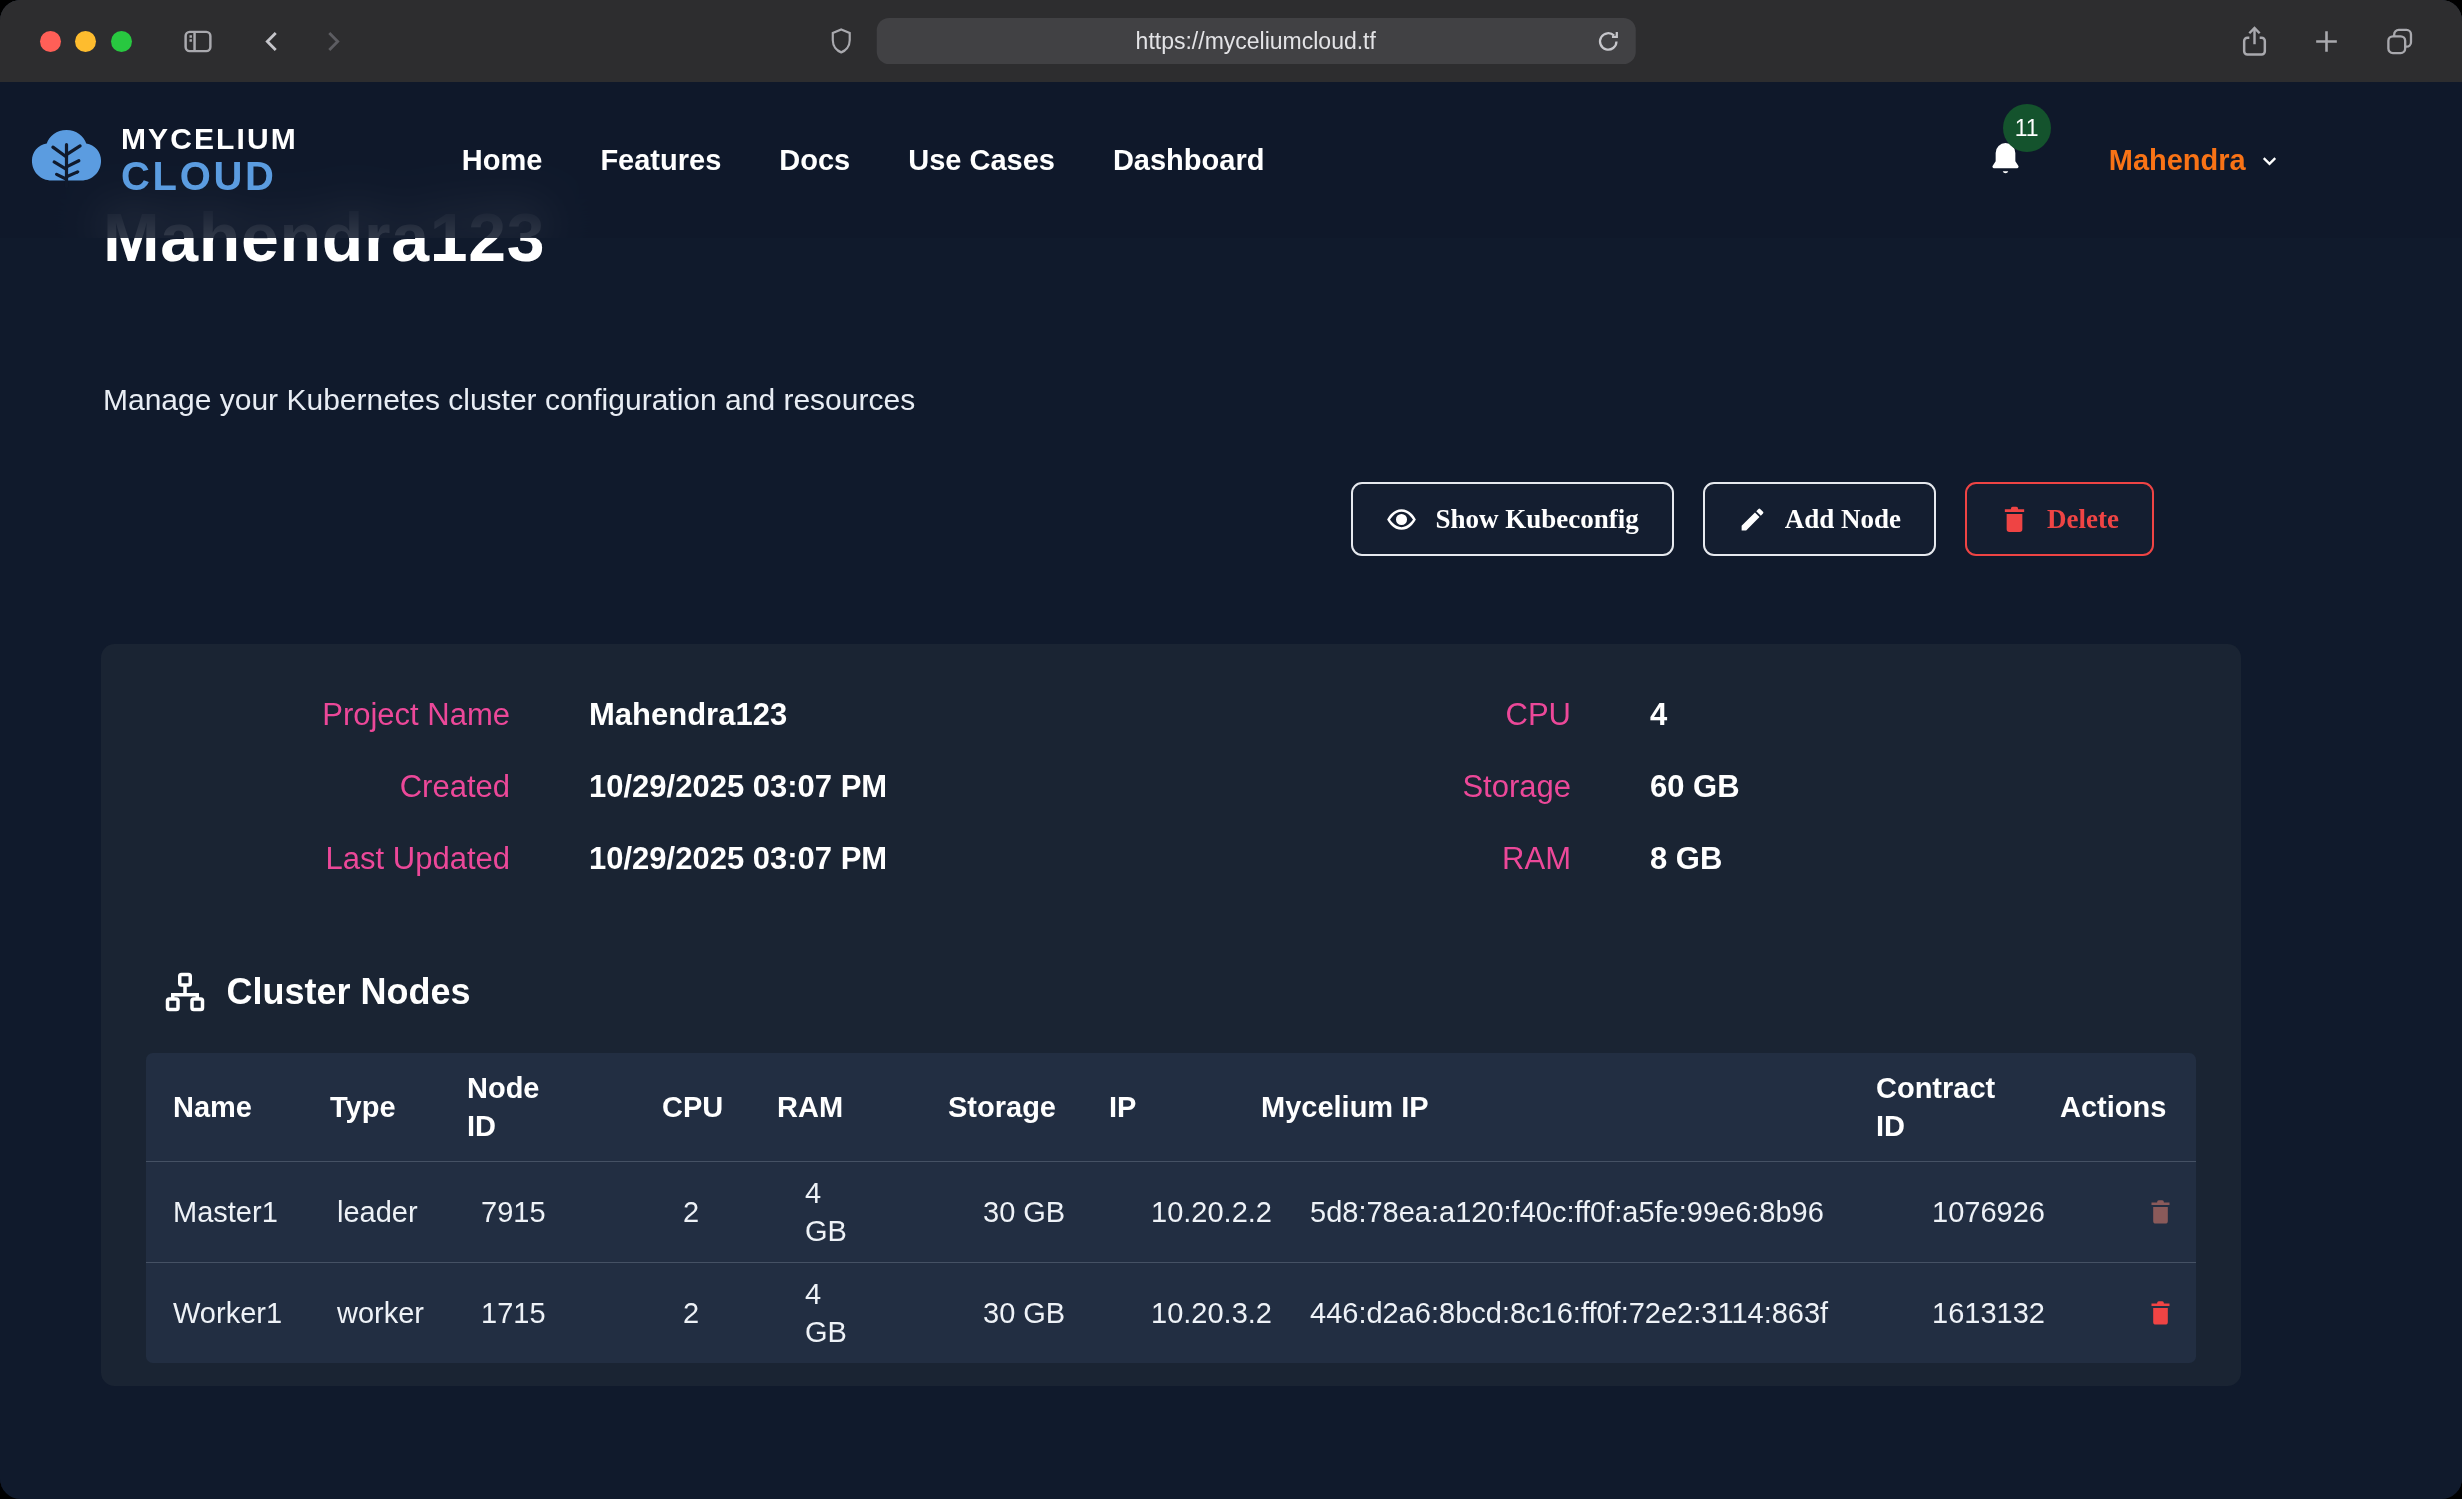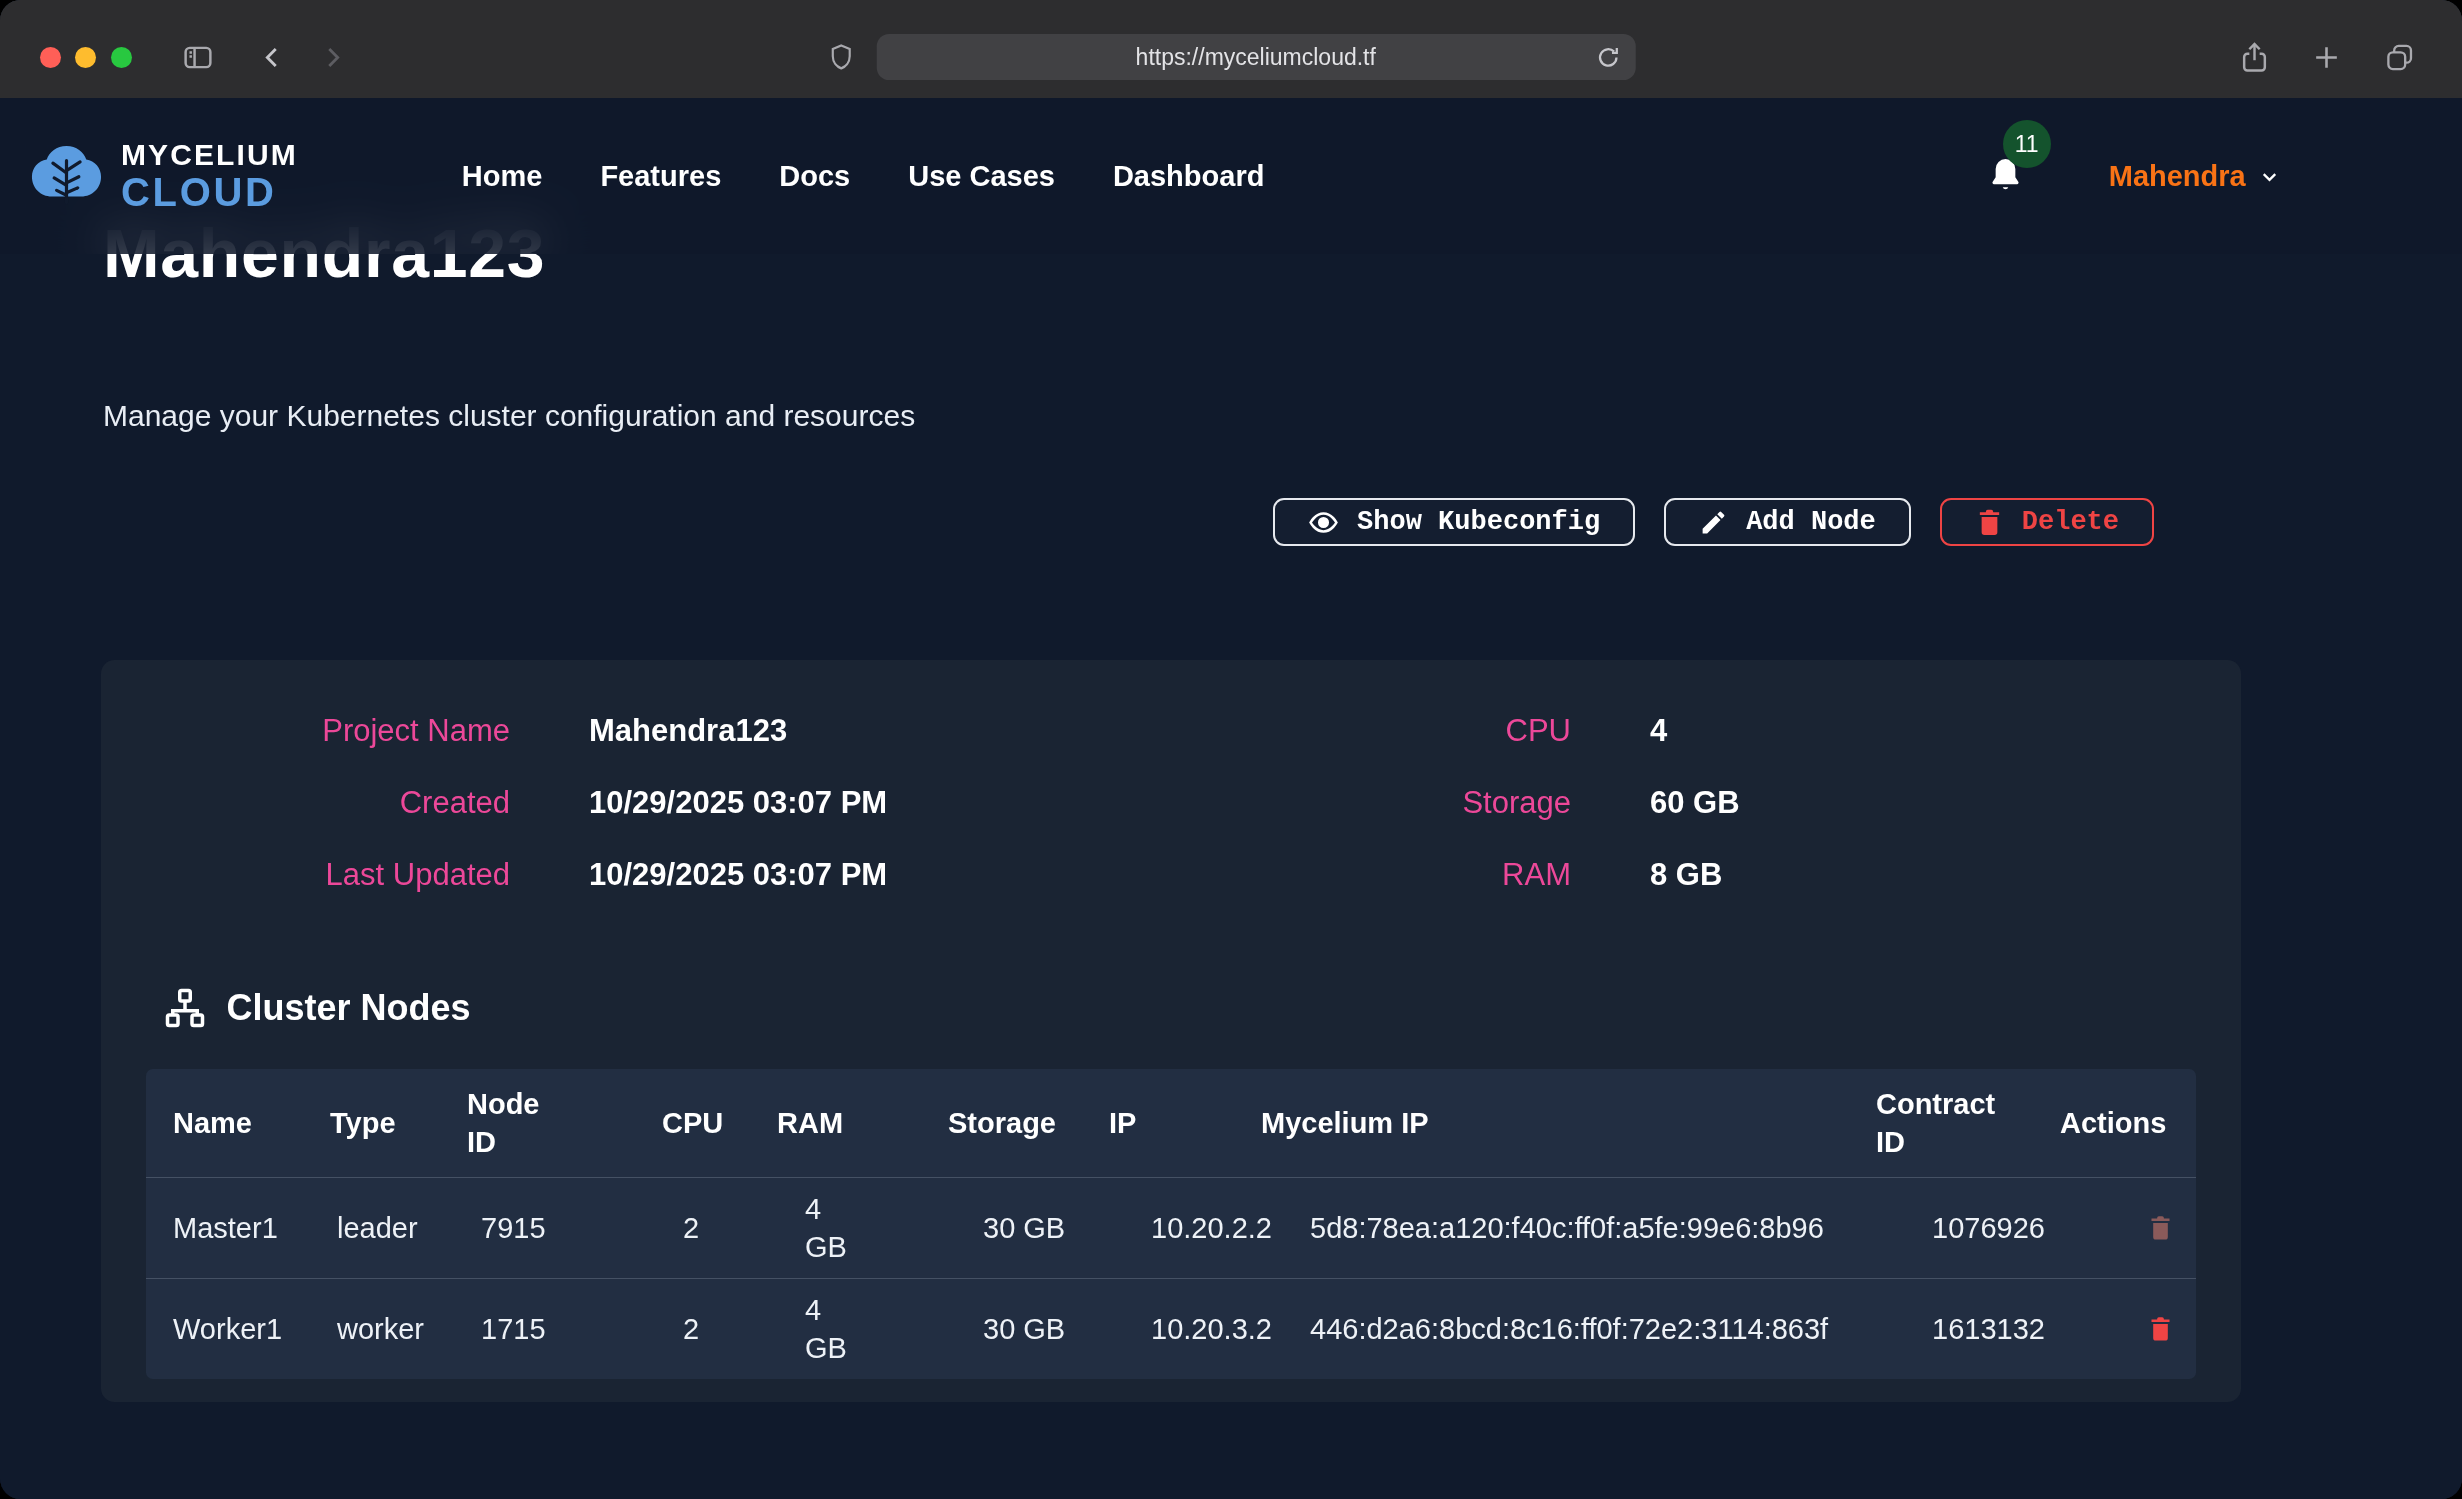--- a/index.html
+++ b/index.html
@@ -3,21 +3,21 @@
 <meta charset="utf-8">
 <style>
   html,body{margin:0;padding:0;}
   body{
     width:2462px;height:1499px;background:#000;
     font-family:"Liberation Sans","DejaVu Sans",sans-serif;
     position:relative;overflow:hidden;
   }
   .window{position:absolute;inset:0;border-radius:20.5px;overflow:hidden;background:#101a2c;box-shadow:inset 0 1.4px 0 rgba(255,255,255,.14);}
   
-  .chrome{height:82px;background:#2d2d2f;display:flex;align-items:center;position:relative;padding:16px 0 0 40px;}
+  .chrome{height:82px;background:#2d2d2f;display:flex;align-items:center;position:relative;padding:0 0 0 40px;}
   .tl{width:21px;height:21px;border-radius:50%;margin-right:14.4px;flex:0 0 auto;}
   .tl-close{background:#ff5f57;} .tl-min{background:#febc2e;} .tl-zoom{background:#28c840;}
   .chrome-ic{color:#a9a9ae;display:flex;align-items:center;justify-content:center;background:none;border:none;padding:0;}
   .ic-sidebar{margin-left:33px;} .ic-back{margin-left:40px;color:#c6c6cb;} .ic-fwd{margin-left:29px;color:#5d5d62;}
   .urlwrap{position:absolute;left:50%;transform:translateX(-50%);display:flex;align-items:center;}
   .ic-shield{margin-right:20.5px;color:#a9a9ae;}
   .urlbar{width:759px;height:46px;background:#414144;border-radius:12.3px;display:flex;align-items:center;justify-content:center;position:relative;}
   .urltext{font-size:23px;color:#e3e3e6;}
   .ic-reload{position:absolute;right:13.7px;color:#c6c6cb;}
   .chrome-right{margin-left:auto;display:flex;align-items:center;gap:41px;padding-right:45px;}
@@ -36,23 +36,23 @@
   .bellwrap{margin-left:auto;position:relative;margin-right:85px;}
   .badge{position:absolute;top:-36px;right:-27px;min-width:48px;height:48px;border-radius:50%;
     background:#14532d;color:#fff;font-size:23px;font-weight:400;display:flex;align-items:center;justify-content:center;}
   .userwrap{display:flex;align-items:center;gap:12.3px;}
   .username{font-size:29px;font-weight:600;color:#f97316;}
   
   .page-title{position:absolute;top:116px;left:103px;z-index:1;margin:0;font-size:68px;font-weight:700;color:#fff;letter-spacing:0.7px;}
   .page-sub{position:absolute;top:301px;left:103px;z-index:1;margin:0;font-size:30px;font-weight:400;color:#e8edf4;}
   
   .actions{position:absolute;top:400px;right:308px;display:flex;gap:29px;z-index:2;}
-  .btn{display:flex;align-items:center;gap:18px;height:48px;padding:16px 33px;border-radius:11px;
+  .btn{display:flex;align-items:center;gap:18px;height:74px;padding:16px 33px;border-radius:11px;
     border:2.1px solid #e6e9ee;background:rgba(255,255,255,.02);color:#fff;font-size:27px;font-weight:700;
-    font-family:Liberation Mono, monospace;}
+    font-family:Liberation Serif, serif;}
   .btn-danger{border-color:#ef4444;color:#ef4444;}
   
   .card{position:absolute;top:562px;left:101px;width:2140px;height:742px;background:#1a2433;border-radius:13.7px;z-index:2;box-sizing:border-box;padding-top:53px;}
   .details{display:flex;}
   .dcol{flex:1;display:flex;flex-direction:column;gap:36px;}
   .drow{display:flex;align-items:baseline;}
   .dlabel{text-align:right;color:#ec4899;font-size:31px;font-weight:500;}
   .dcol-left .dlabel{width:409px;} .dcol-right .dlabel{width:400px;}
   .dvalue{margin-left:79px;font-size:31px;font-weight:600;color:#fff;}
   .nodes-head{display:flex;align-items:center;gap:20.5px;margin:94px 0 0 63px;color:#fff;}

